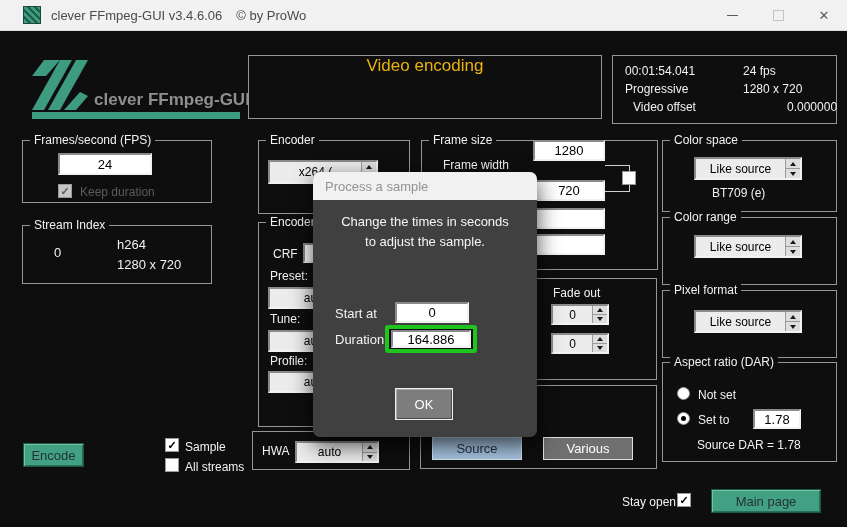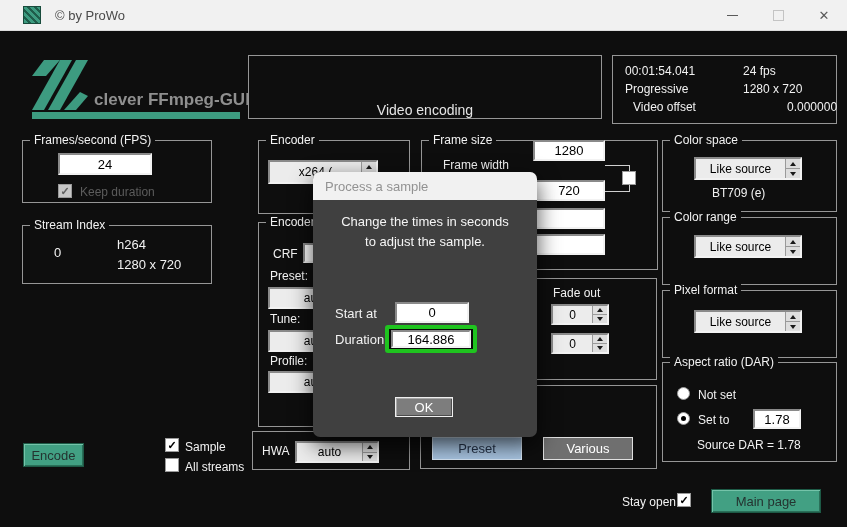--- a/index.html
+++ b/index.html
@@ -54,48 +54,49 @@
         box-shadow:inset 1px 1px 0 #74c3a9, inset -1px -1px 0 #2a7059;}
   .pbtn{background:#a9c6e3;border:1px solid #d8e7f6;color:#26344a;}
   .vbtn{background:#6f6f6f;border:1px solid #dfdfdf;color:#fff;}
 
   
   .logo-text{position:absolute;left:94px;top:90px;font-size:17px;font-weight:bold;color:#8f8f8f;}
   .logo-bar{position:absolute;left:32px;top:112px;width:208px;height:7px;background:#3d9b80;}
 
   
   .hdrbox{position:absolute;border:1px solid #969696;}
-  .venc{font-size:14px;color:#e5e5e5;display:flex;align-items:flex-end;justify-content:center;}
+  .venc{font-size:17px;color:#eab308;display:flex;align-items:flex-start;justify-content:center;}
   .inforow{position:absolute;font-size:12px;color:#f2f2f2;white-space:nowrap;}
 
   
   .dialog{position:absolute;left:313px;top:172px;width:224px;height:265px;z-index:40;
           background:#404040;border-radius:7px;overflow:hidden;
           box-shadow:0 8px 22px rgba(0,0,0,0.7);}
   .dtitle{height:28px;background:#f1f1f1;color:#929292;font-size:13px;
           display:flex;align-items:center;padding-left:12px;}
   .dmsg{position:absolute;left:0;top:40px;width:224px;text-align:center;
         font-size:13px;color:#f5f5f5;line-height:1.55;}
   .hl{position:absolute;left:72px;top:153px;width:92px;height:28px;border:4px solid #1fc41f;
       border-radius:3px;background:#0a0a0a;box-sizing:border-box;display:flex;
       align-items:center;justify-content:center;}
   .hl .tin{position:relative;width:80px;height:18px;}
-  .okbtn{position:absolute;left:82px;top:216px;width:58px;height:20px;background:#7d7d7d;
+  .okbtn{position:absolute;left:82px;top:216px;width:58px;height:32px;background:#7d7d7d;
          border:1px solid #efefef;color:#fff;font-size:13px;display:flex;align-items:center;
          justify-content:center;box-shadow:inset 1px 1px 0 #a8a8a8, inset -1px -1px 0 #4c4c4c;
-         box-sizing:border-box;margin-top:9px;}
+         box-sizing:border-box;}
   .line{position:absolute;background:#cfcfcf;}
 </style>
 </head>
 <body>
 
 <div class="win">
 
   <div class="titlebar">
     <span class="appicon"></span>
+    <span class="wtitle">clever FFmpeg-GUI v3.4.6.06</span>
     <span class="wcopy">© by ProWo</span>
     <div class="winbtns">
       <span class="wbtn">
           <i class="minline"></i>
         </span>
       <span class="wbtn">
           <i class="maxbox"></i>
         </span>
       <span class="wbtn closex">✕</span>
     </div>
@@ -226,21 +227,21 @@
         <div>
           <i class="tri-up"></i>
         </div>
         <div>
           <i class="tri-down"></i>
         </div>
       </span>
   </div>
 
   <div class="group" style="left:420px;top:385px;width:235px;height:82px;"></div>
-  <div class="btn pbtn" style="left:432px;top:437px;width:90px;height:23px;">Preset</div>
+  <div class="btn pbtn" style="left:432px;top:437px;width:90px;height:23px;">Source</div>
   <div class="btn vbtn" style="left:543px;top:437px;width:90px;height:23px;">Various</div>
 
   <div class="group" style="left:662px;top:140px;width:173px;height:70px;">
     <span class="gtitle">Color space</span>
   </div>
   <div class="spin" style="left:694px;top:157px;width:108px;height:23px;">
     <span class="sv">Like source</span>
     <span class="sb">
         <div>
           <i class="tri-up"></i>

